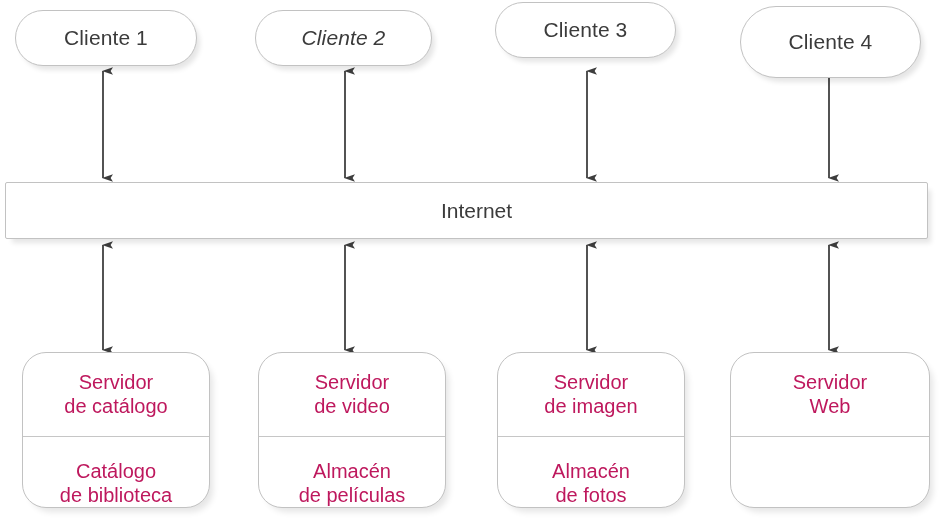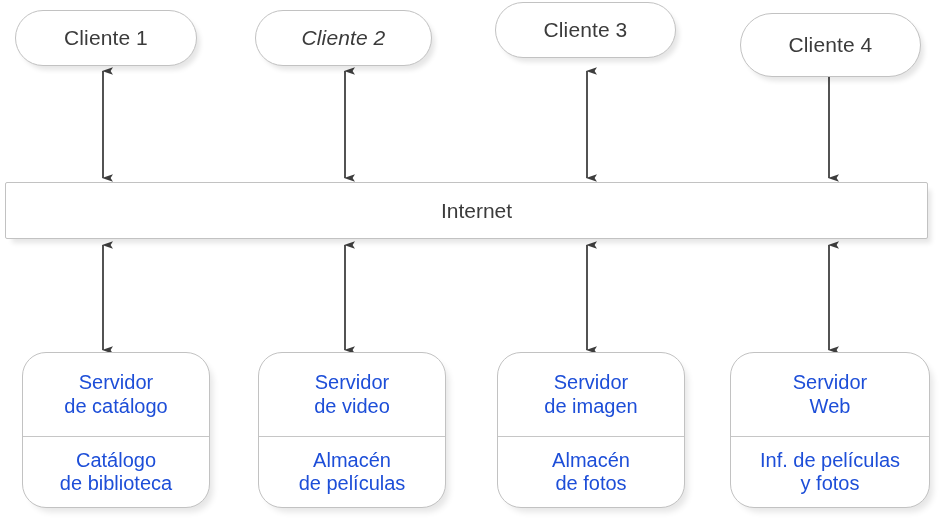--- a/index.html
+++ b/index.html
@@ -78,28 +78,28 @@
     flex: 0 0 83px;
     display: flex;
     align-items: center;
     justify-content: center;
     border-bottom: 1.4px solid #c6c6c6;
     padding: 0 6px;
   }
   .server-bottom {
     flex: 1 1 auto;
     display: flex;
-    align-items: center;
+    align-items: flex-end;
     justify-content: center;
     padding: 0 6px;
   }
   .server-text {
     font-size: 20px;
     line-height: 1.17;
-    color: #1d4ed8;
+    color: #be185d;
     text-align: center;
     white-space: pre-line;
   }
 
   
   .connector {
     position: absolute;
     pointer-events: none;
   }
 </style>
@@ -131,21 +131,21 @@
 
   <div class="client-node" style="left: 15px; top: 10px; width: 182px; height: 56px;">
     <span class="client-label">Cliente 1</span>
   </div>
   <div class="client-node" style="left: 255px; top: 10px; width: 177px; height: 56px; font-style: italic;">
     <span class="client-label">Cliente 2</span>
   </div>
   <div class="client-node" style="left: 495px; top: 2px; width: 181px; height: 56px;">
     <span class="client-label">Cliente 3</span>
   </div>
-  <div class="client-node" style="left: 740px; top: 13px; width: 181px; height: 64px;">
+  <div class="client-node" style="left: 740px; top: 6px; width: 181px; height: 72px;">
     <span class="client-label">Cliente 4</span>
   </div>
 
   <div id="internet-bar" style="left: 5px; top: 182px; width: 923px; height: 57px; padding-left: 20px;">
     <span id="internet-label">Internet</span>
   </div>
 
   <div class="server-node" style="left: 22px; top: 352px; width: 188px; height: 156px;">
     <div class="server-top">
       <span class="server-text">Servidor
@@ -177,19 +177,15 @@
       <span class="server-text">Almacén
 de fotos</span>
     </div>
   </div>
 
   <div class="server-node" style="left: 730px; top: 352px; width: 200px; height: 156px;">
     <div class="server-top">
       <span class="server-text">Servidor
 Web</span>
     </div>
-    <div class="server-bottom">
-      <span class="server-text">Inf. de películas
-y fotos</span>
-    </div>
   </div>
 
 </div>
 
 </body></html>

